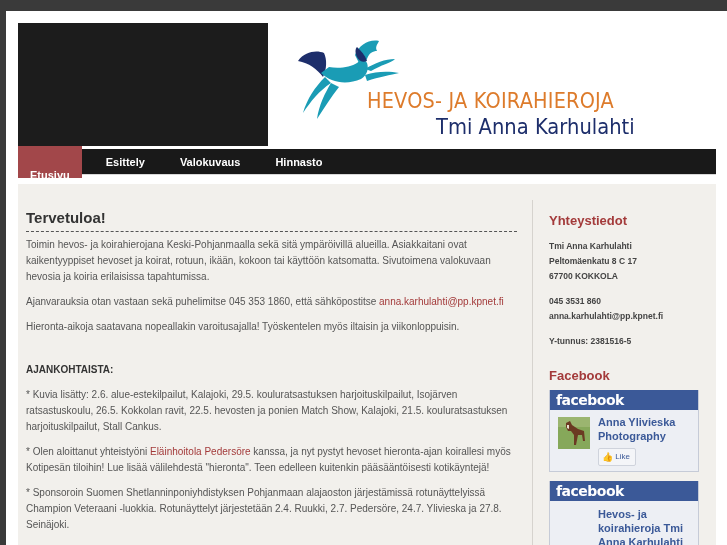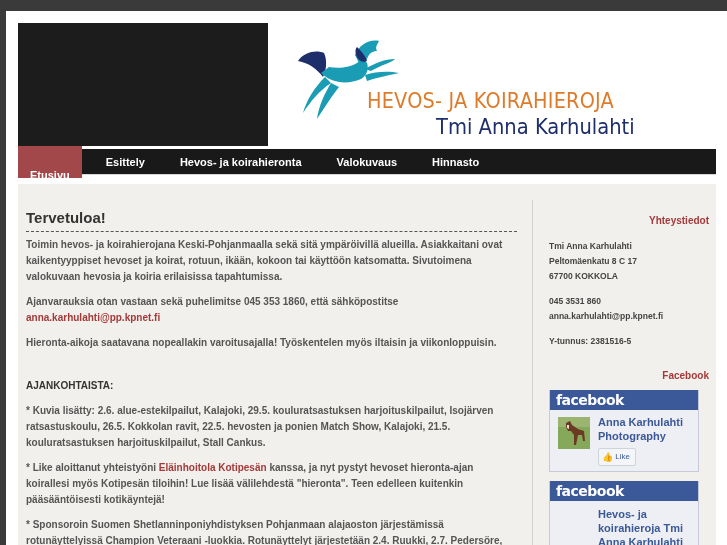--- a/index.html
+++ b/index.html
@@ -52,35 +52,34 @@
     background: #f2f0ec;
   }
   .main {
     position: absolute; left: 8px; top: 24px; width: 491px;
     color: #555555; font-size: 10px; line-height: 16px;
   }
   .main h1 {
     font-size: 15px; color: #333333; font-weight: bold; line-height: 20px;
     padding-bottom: 3px; border-bottom: 1px dashed #555555; margin-bottom: 5px;
   }
-  .main p { margin-bottom: 9px; font-weight: bold; }
+  .main p { margin-bottom: 9px; }
   .main .spacer { height: 18px; }
   .main a { color: #a33a3a; text-decoration: none; }
   .main .strong { font-weight: bold; color: #333333; }
   .divider {
     position: absolute; left: 514px; top: 16px; width: 1px; height: 350px;
     background: #d6d3ce;
   }
   .sidebar {
     position: absolute; left: 531px; top: 28px; width: 160px;
   }
   .sidebar h2 {
-    font-size: 10px; font-weight: bold; color: #a33a3a; line-height: 18px;
+    font-size: 13px; font-weight: bold; color: #a33a3a; line-height: 18px;
     margin-bottom: 9px;
-    text-align: right;
   }
   .contact { font-size: 8.5px; font-weight: bold; color: #444444; line-height: 15px; }
   .contact .gap { height: 10px; }
   .fb-title { margin-top: 18px; }
   .fb-box {
     position: absolute; left: 0; width: 150px;
     background: #edeff4; border: 1px solid #c6cbd7; border-top: none;
   }
   .fb-head {
     height: 20px; background: #3b5998; color: #fff;
@@ -126,35 +125,34 @@
       <path d="M44 48 C34 58 26 70 22 84 C30 72 38 62 50 54 Z" fill="#1a9cb5"></path>
       <path d="M50 54 C44 64 38 76 36 90 C44 78 50 68 58 58 Z" fill="#1a9cb5"></path>
     </svg>
     <div class="logo-line1">HEVOS- JA KOIRAHIEROJA</div>
     <div class="logo-line2">Tmi Anna Karhulahti</div>
   </div>
 
   <nav class="nav">
     <div class="nav-item active">Etusivu</div>
     <div class="nav-item">Esittely</div>
-    <div class="nav-item">Hevos- ja koirahieronta</div>
     <div class="nav-item">Valokuvaus</div>
     <div class="nav-item">Hinnasto</div>
   </nav>
 
   <div class="content">
     <div class="main">
       <h1>Tervetuloa!</h1>
       <p>Toimin hevos- ja koirahierojana Keski-Pohjanmaalla sekä sitä ympäröivillä alueilla. Asiakkaitani ovat kaikentyyppiset hevoset ja koirat, rotuun, ikään, kokoon tai käyttöön katsomatta. Sivutoimena valokuvaan hevosia ja koiria erilaisissa tapahtumissa.</p>
       <p><span>Ajanvarauksia otan vastaan sekä puhelimitse 045 353 1860, että sähköpostitse </span><a>anna.karhulahti@pp.kpnet.fi</a></p>
       <p>Hieronta-aikoja saatavana nopeallakin varoitusajalla! Työskentelen myös iltaisin ja viikonloppuisin.</p>
       <div class="spacer"></div>
       <p class="strong">AJANKOHTAISTA:</p>
       <p>* Kuvia lisätty: 2.6. alue-estekilpailut, Kalajoki, 29.5. kouluratsastuksen harjoituskilpailut, Isojärven ratsastuskoulu, 26.5. Kokkolan ravit, 22.5. hevosten ja ponien Match Show, Kalajoki, 21.5. kouluratsastuksen harjoituskilpailut, Stall Cankus.</p>
-      <p><span>* Like aloittanut yhteistyöni </span><a>Eläinhoitola Kotipesän</a><span> kanssa, ja nyt pystyt hevoset hieronta-ajan koirallesi myös Kotipesän tiloihin! Lue lisää välilehdestä "hieronta". Teen edelleen kuitenkin pääsääntöisesti kotikäyntejä!</span></p>
+      <p><span>* Olen aloittanut yhteistyöni </span><a>Eläinhoitola Pedersöre</a><span> kanssa, ja nyt pystyt hevoset hieronta-ajan koirallesi myös Kotipesän tiloihin! Lue lisää välilehdestä "hieronta". Teen edelleen kuitenkin pääsääntöisesti kotikäyntejä!</span></p>
       <p>* Sponsoroin Suomen Shetlanninponiyhdistyksen Pohjanmaan alajaoston järjestämissä rotunäyttelyissä Champion Veteraani -luokkia. Rotunäyttelyt järjestetään 2.4. Ruukki, 2.7. Pedersöre, 24.7. Ylivieska ja 27.8. Seinäjoki.</p>
     </div>
 
     <div class="divider"></div>
 
     <aside class="sidebar">
       <h2>Yhteystiedot</h2>
       <div class="contact">
         <div>Tmi Anna Karhulahti</div>
         <div>Peltomäenkatu 8 C 17</div>
@@ -172,21 +170,21 @@
         <div class="fb-head">facebook</div>
         <div class="fb-body">
           <div class="fb-avatar">
             <svg width="32" height="32" viewBox="0 0 32 32">
               <rect width="32" height="32" fill="#86a85a"></rect>
               <rect y="0" width="32" height="10" fill="#9bb570"></rect>
               <path d="M8 6 L12 4 L14 8 L20 12 L26 14 L27 24 L25 24 L24 18 L20 18 L18 28 L16 28 L16 18 L13 14 L10 14 L8 10 Z" fill="#6b3a22"></path>
               <path d="M9 8 L11 8 L11 12 L9 11 Z" fill="#e8e0d0"></path>
             </svg>
           </div>
-          <div class="fb-name">Anna Karhulahti Photography</div>
+          <div class="fb-name">Anna Ylivieska Photography</div>
           <div class="fb-like">
             <span style="font-size:9px;">👍</span>
             <span>Like</span>
           </div>
         </div>
       </div>
 
       <div class="fb-box" style="top:269px;height:80px;">
         <div class="fb-head">facebook</div>
         <div class="fb-body">

